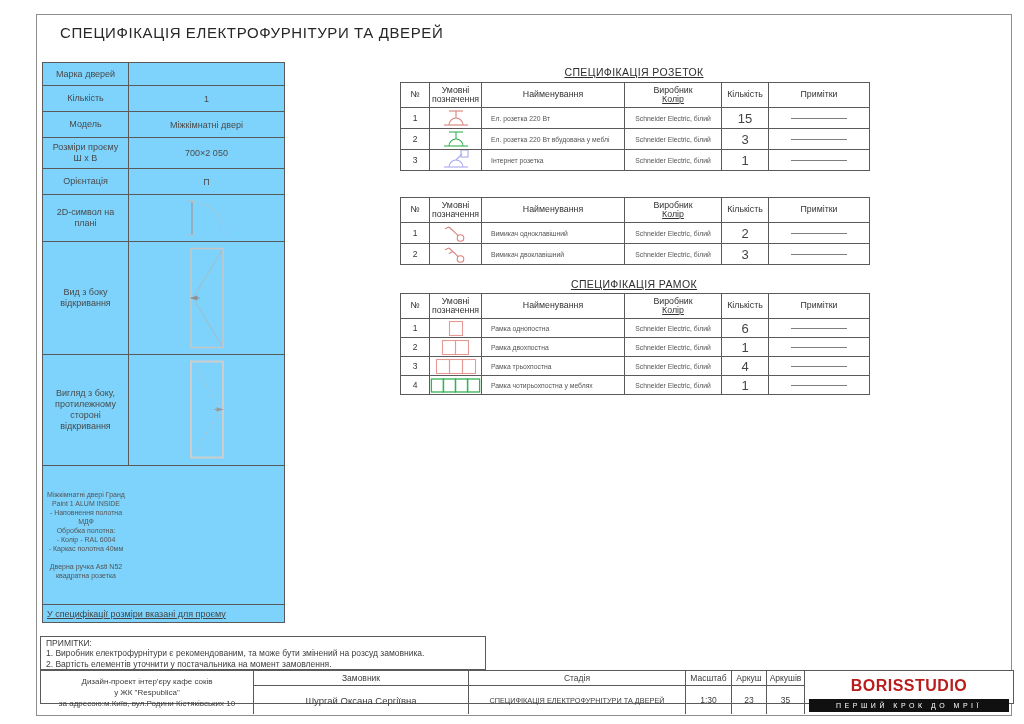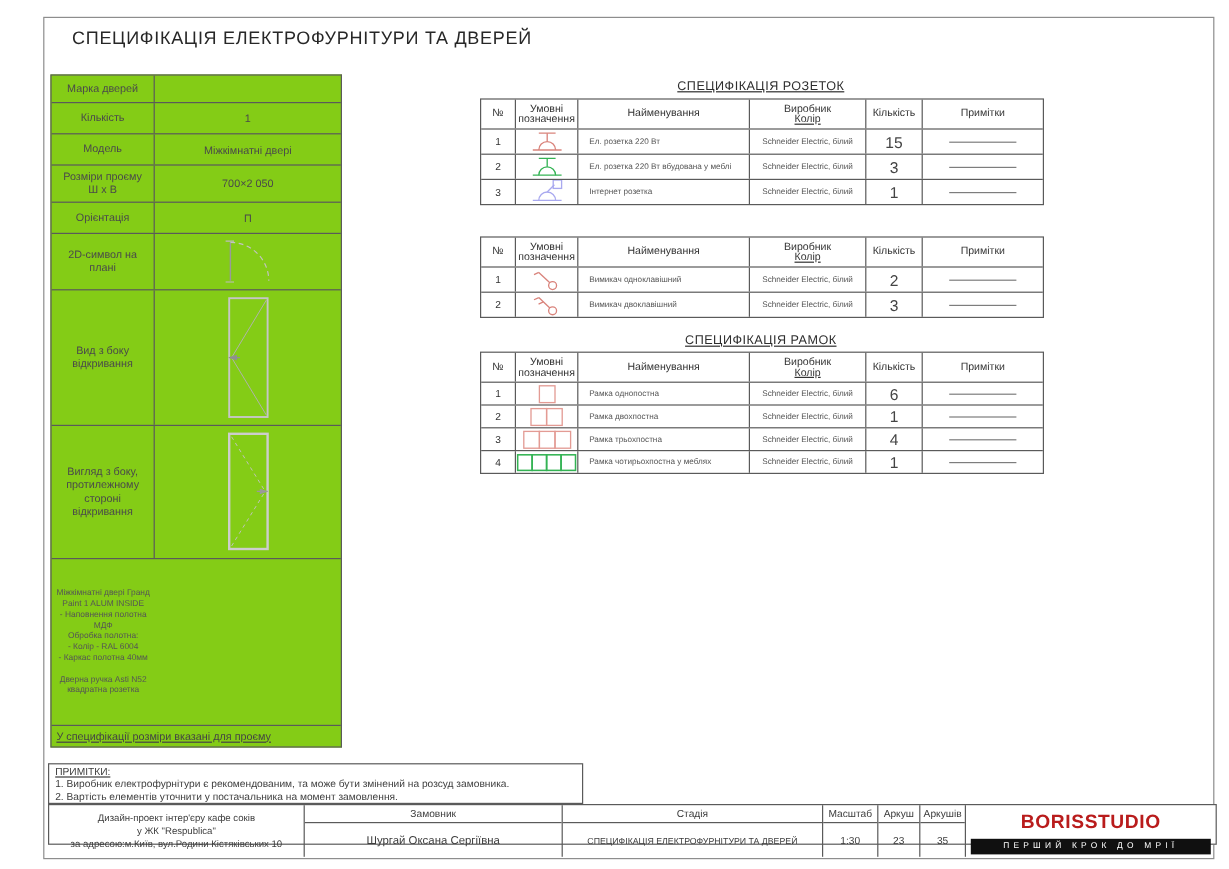--- a/index.html
+++ b/index.html
@@ -4,21 +4,21 @@
 <style>
   html,body{margin:0;padding:0;}
   body{
     width:1024px;height:724px;position:relative;background:#ffffff;
     font-family:"Liberation Sans", sans-serif;color:#3a3a3a;overflow:hidden;
   }
   .frame{position:absolute;left:36px;top:14px;width:976px;height:702px;border:1px solid #8d8d8d;box-sizing:border-box;}
   .sheet-title{position:absolute;left:60px;top:24px;font-size:15px;letter-spacing:.6px;color:#272727;}
 
   
-  .dc{position:absolute;left:42px;top:62px;width:241px;border:1px solid #5a5a5a;background:#84cc16;}
+  .dc{position:absolute;left:42px;top:62px;width:241px;border:1px solid #5a5a5a;background:#7dd3fc;}
   .dc-row{display:grid;grid-template-columns:86px 1fr;border-bottom:1px solid #5a5a5a;}
   .dc-row:last-child{border-bottom:none;}
   .dc-label{border-right:1px solid #5a5a5a;display:flex;align-items:center;justify-content:center;text-align:center;
     font-size:9px;line-height:11px;color:#4a4a4a;padding:2px;white-space:pre-line;}
   .dc-value{display:flex;align-items:center;justify-content:center;text-align:center;font-size:9px;color:#4a4a4a;white-space:pre-line;}
   .h22{height:22px}.h25{height:25px}.h30{height:30px}.h46{height:46px}.h112{height:112px}.h110{height:110px}.h138{height:138px}
   .chars{font-size:7px;line-height:9px;color:#555;}
   .dc-foot{height:17px;display:flex;align-items:center;padding-left:4px;font-size:9px;color:#444;text-decoration:underline;}
 
   
@@ -44,21 +44,21 @@
 
   .sym{display:block;}
   .sym-red{color:#d9837b;}
   .sym-green{color:#34b354;}
   .sym-blue{color:#a9a9ef;}
   .sym-frame-red{color:#e39b94;}
 
   
   .notes{position:absolute;left:40px;top:636px;width:446px;height:34px;border:1px solid #5a5a5a;
     box-sizing:border-box;padding:1px 5px;}
-  .notes-title{font-size:8.5px;line-height:10px;text-decoration:underline;color:#3d3d3d;}
+  .notes-title{font-size:8.5px;line-height:10px;color:#3d3d3d;}
   .notes-line{font-size:8.5px;line-height:10.5px;color:#3d3d3d;}
 
   
   .tblock{position:absolute;left:40px;top:670px;width:974px;height:34px;border:1px solid #5a5a5a;
     box-sizing:border-box;display:grid;grid-template-columns:213px 215px 217px 46px 35px 38px 1fr;background:#fff;}
   .tb-cell{border-right:1px solid #5a5a5a;min-width:0;}
   .tb-cell:last-child{border-right:none;}
   .tb-project{display:flex;align-items:center;justify-content:center;text-align:center;
     font-size:8px;line-height:11px;color:#3d3d3d;white-space:pre-line;padding:1px;}
   .tb-col{display:grid;grid-template-rows:15px 1fr;}

